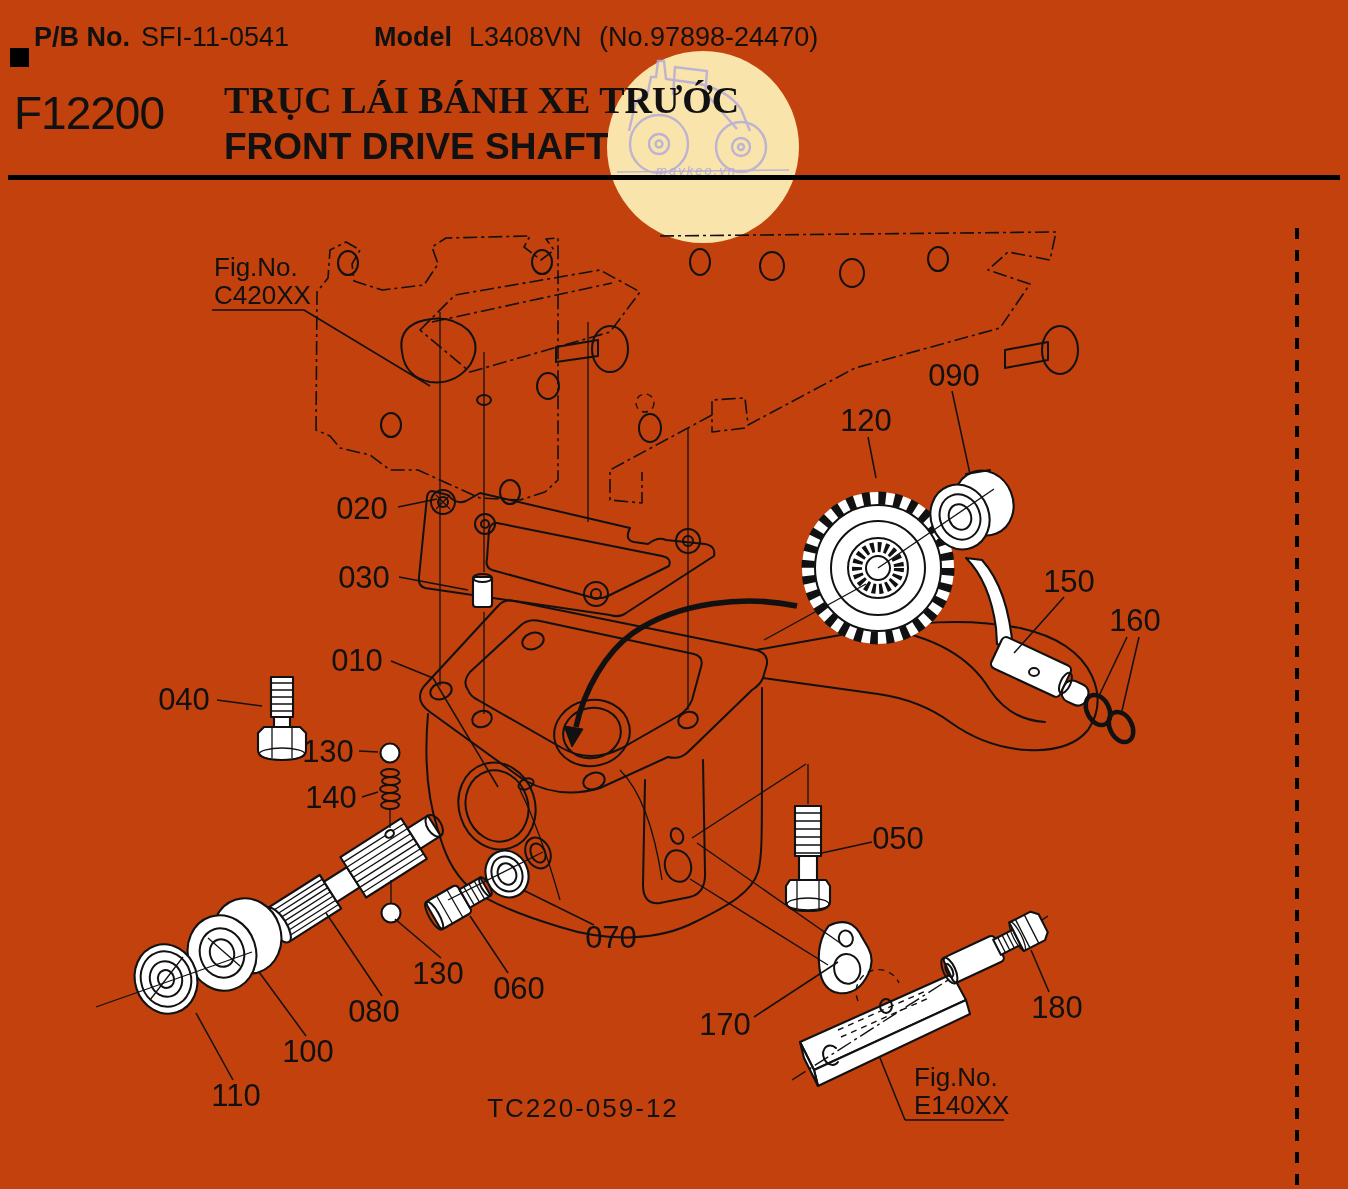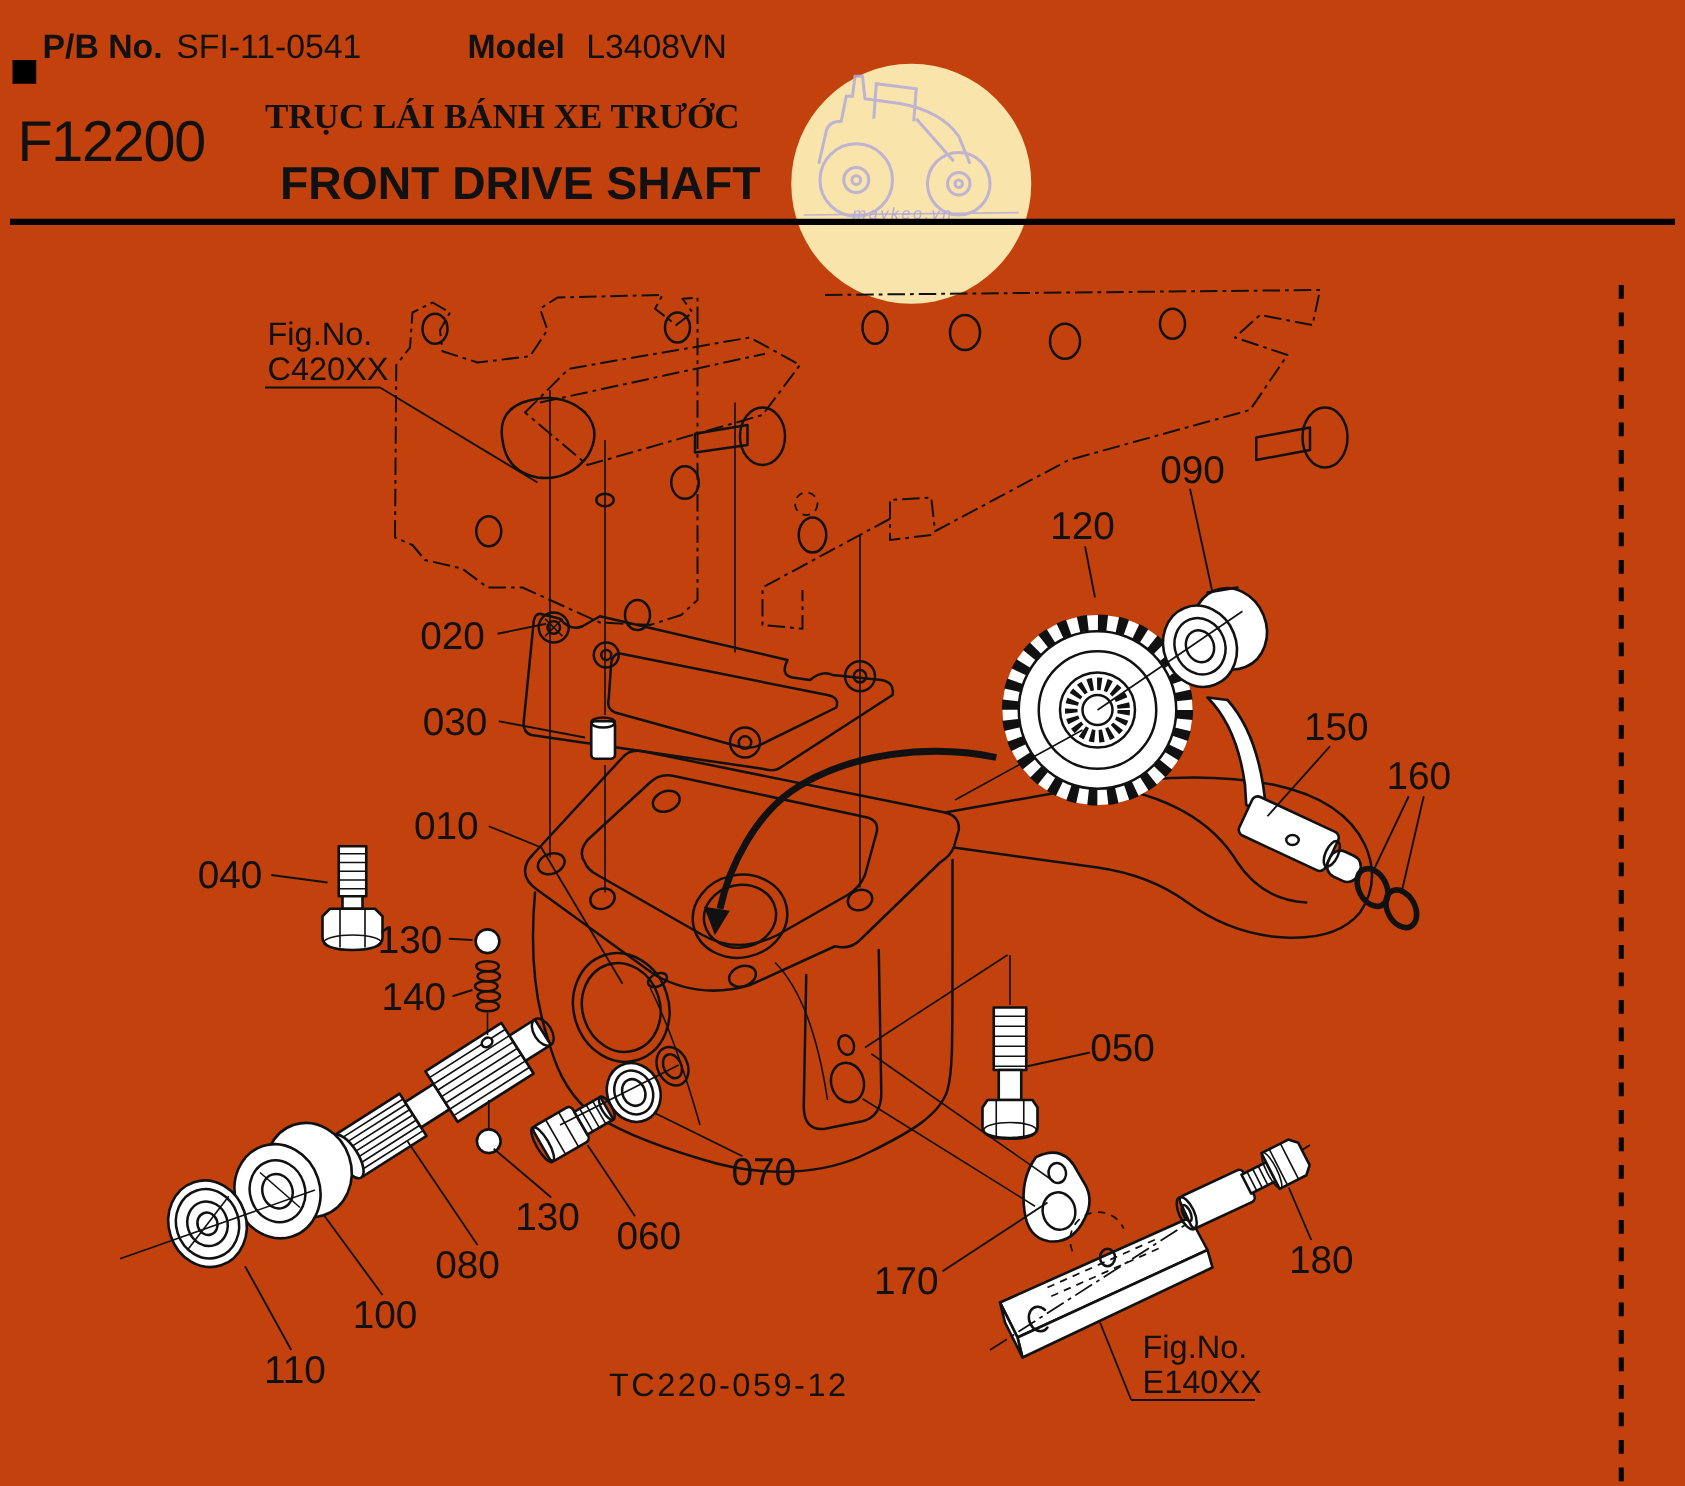--- a/index.html
+++ b/index.html
@@ -14,26 +14,26 @@
   .hdr-sq{position:absolute;left:10px;top:26px;width:19px;height:19px;background:#000;}
   .hdr-row{position:absolute;top:22px;left:0;width:100%;height:30px;}
   .hdr-row span{position:absolute;font-size:27px;white-space:nowrap;}
   .b{font-weight:700;}
   #pb-label{left:34px;}
   #pb-value{left:141px;}
   #model-label{left:374px;}
   #model-value{left:469px;}
   #serial{left:599px;}
   .fig-code{position:absolute;left:14px;top:86px;font-size:46px;font-weight:400;letter-spacing:-1px;z-index:2;}
-  .title-vi{position:absolute;left:212px;top:78px;font-size:28px;font-weight:700;
+  .title-vi{position:absolute;left:224px;top:78px;font-size:38px;font-weight:700;
             font-family:"Liberation Serif","DejaVu Serif",serif;z-index:2;white-space:nowrap;}
   .title-en{position:absolute;left:224px;top:126px;font-size:37px;font-weight:700;z-index:2;white-space:nowrap;}
   .rule{position:absolute;left:8px;top:175px;width:1332px;height:5px;background:#000;z-index:2;}
   
-  .wm{position:absolute;left:633px;top:51px;width:192px;height:192px;border-radius:50%;
+  .wm{position:absolute;left:607px;top:51px;width:192px;height:192px;border-radius:50%;
       background:var(--wm-circle);z-index:1;}
   .wm svg{position:absolute;left:0;top:0;stroke:var(--wm-line);fill:none;stroke-width:2.4;opacity:.85;}
   .wm .wm-text{position:absolute;left:50%;top:112px;transform:translateX(-58%);
       font-size:13px;font-style:italic;color:var(--wm-line);letter-spacing:2px;}
   
   #diagram{position:absolute;left:0;top:0;z-index:3;}
   #diagram *{vector-effect:none;}
   .ln{stroke:var(--ink);fill:none;stroke-width:2;stroke-linecap:round;stroke-linejoin:round;}
   .lnW{stroke:var(--ink);fill:#fff;stroke-width:2.1;stroke-linejoin:round;}
   .thin{stroke:var(--ink);fill:none;stroke-width:1.3;}
@@ -52,20 +52,21 @@
 <body>
 
 <div id="page">
 
   <div class="hdr-row">
     <div class="hdr-sq"></div>
     <span class="b" id="pb-label">P/B No.</span>
     <span id="pb-value">SFI-11-0541</span>
     <span class="b" id="model-label">Model</span>
     <span id="model-value">L3408VN</span>
+    <span id="serial">(No.97898-24470)</span>
   </div>
 
   <div class="wm">
     <svg width="192" height="192" viewBox="0 0 192 192">
       <line x1="10" y1="121" x2="182" y2="119" stroke-width="1.4"></line>
       <circle cx="52" cy="93" r="29"></circle>
         <circle cx="52" cy="93" r="10"></circle>
         <circle cx="52" cy="93" r="3.5"></circle>
       <circle cx="134" cy="96" r="25"></circle>
         <circle cx="134" cy="96" r="9"></circle>

